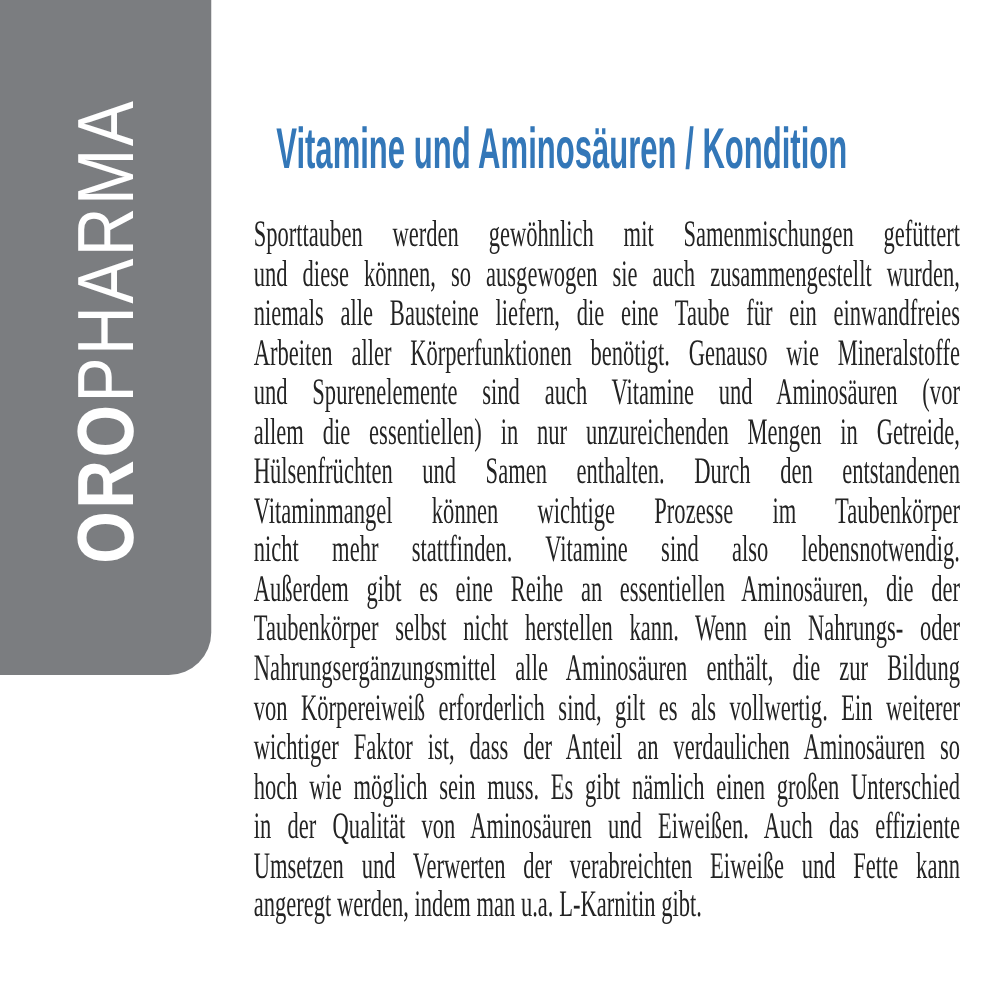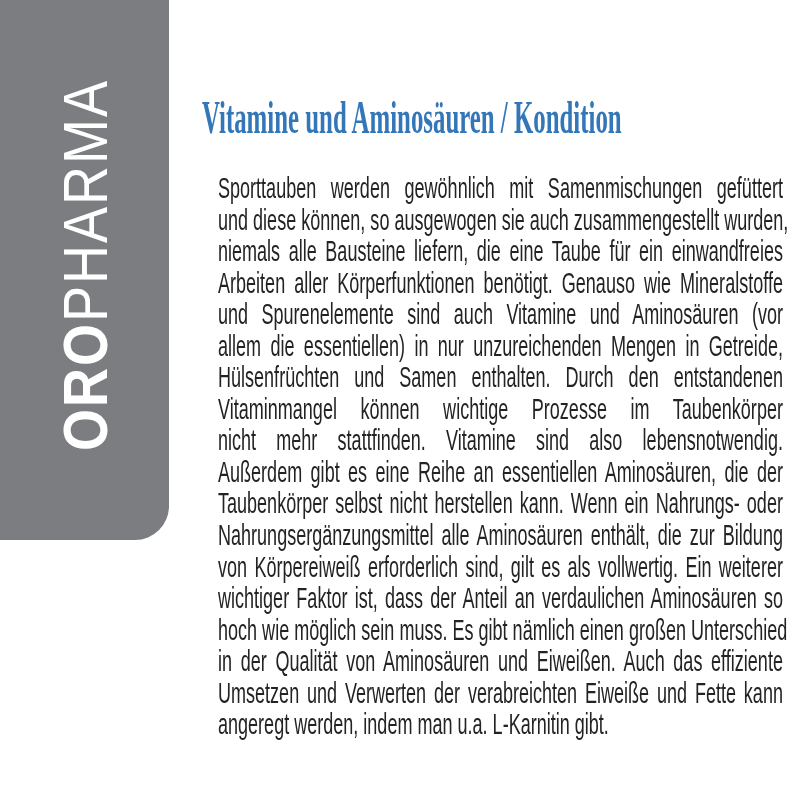--- a/index.html
+++ b/index.html
@@ -36,45 +36,45 @@
     font-size: 54px;
     letter-spacing: 2px;
     line-height: 1;
   }
   .brand-bold  { font-weight: 800; }
   .brand-light { font-weight: 100; }
 
   
   .title {
     position: absolute;
-    left: 202px;
+    left: 221px;
     top: 91px;
     margin: 0;
     width: 565px;
     height: 54px;
     overflow: visible;
     white-space: nowrap;
-    font-family: Liberation Serif, serif;
   }
   .title-inner {
     display: inline-block;
     transform: scaleX(0.54);
     transform-origin: 0 0;
     white-space: nowrap;
     font-size: 46px;
     font-weight: bold;
     color: #3377b8;
     letter-spacing: 0;
   }
 
   .body {
     position: absolute;
-    left: 218px;
+    left: 203px;
     top: 172px;
     width: 565px;
+    font-family: Liberation Serif, serif;
   }
   .body-inner {
     width: 940px;
     transform: scaleX(0.601);
     transform-origin: 0 0;
   }
   .body-line {
     font-size: 30px;
     line-height: 31.55px;
     color: #232323;

